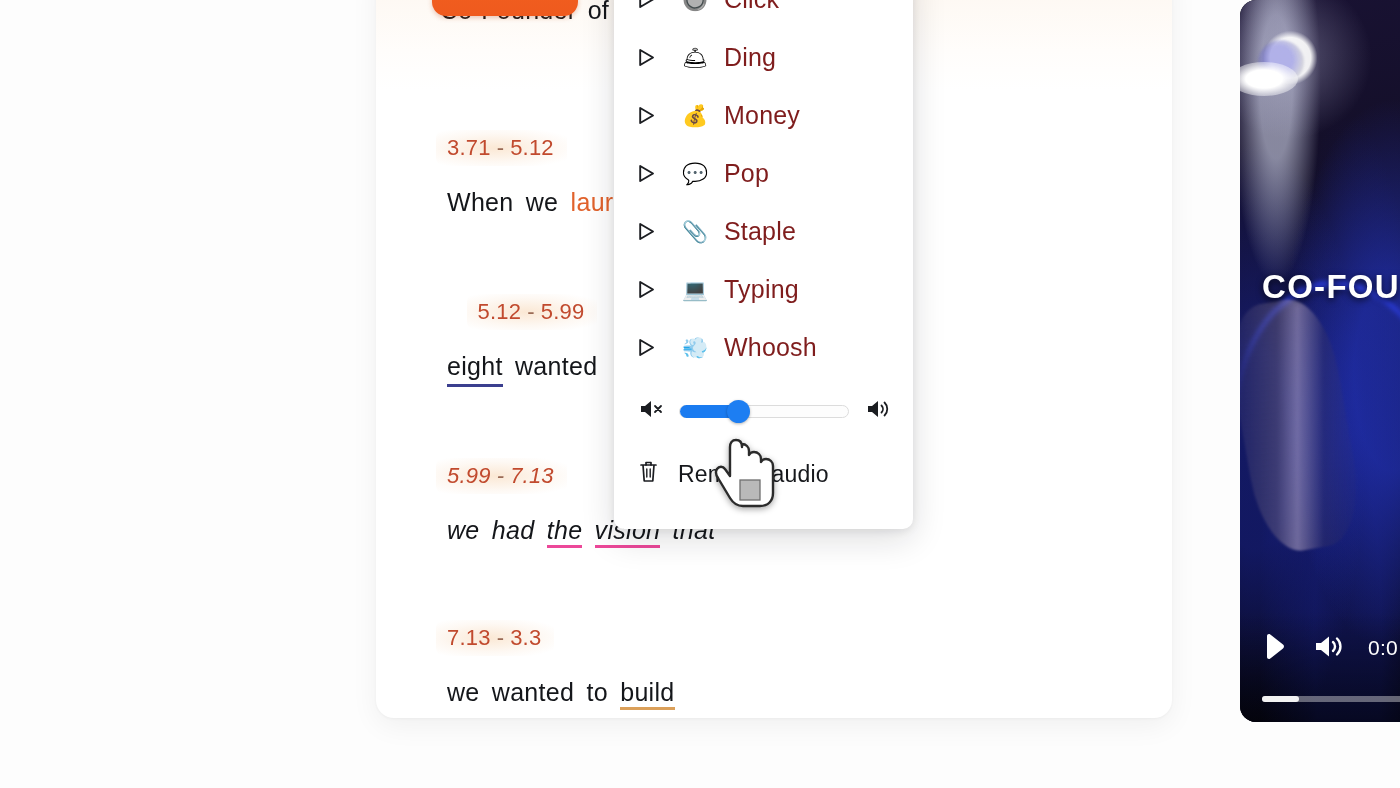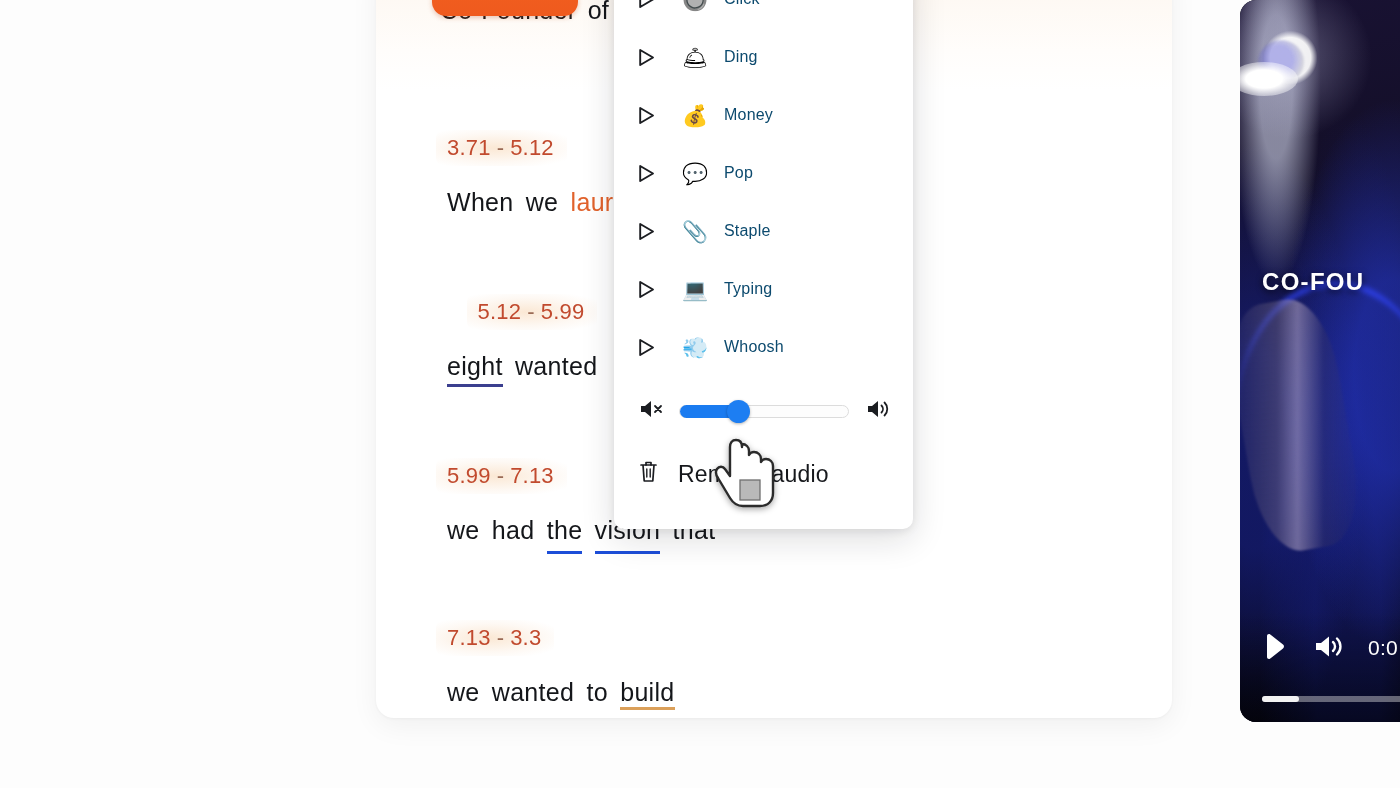--- a/index.html
+++ b/index.html
@@ -58,21 +58,21 @@
   .seg-text {
     font-size: 25px;
     color: #14161a;
     letter-spacing: 0.3px;
     word-spacing: 5px;
     white-space: nowrap;
     margin-top: 22px;
   }
   .seg-text .w { position: relative; }
   .u-blue   { border-bottom: 3px solid #3b3f8f; padding-bottom: 4px; }
-  .u-red    { border-bottom: 3px solid #1d4ed8; padding-bottom: 7px; }
+  .u-red    { border-bottom: 3px solid #ec4899; padding-bottom: 1px; }
   .u-orange { border-bottom: 3px solid #dba05a; padding-bottom: 1px; }
   .t-orange { color: #e1622c; }
 
   .seg-head-text {
     position: absolute;
     left: 64px; top: 36px;
     font-size: 25px;
     color: #14161a;
     letter-spacing: 0.3px;
     word-spacing: 4px;
@@ -104,22 +104,22 @@
   .play-tri svg { display: block; }
   .sfx-emoji {
     width: 28px; flex: 0 0 28px;
     text-align: center;
     font-size: 21px;
     line-height: 1;
     margin-right: 15px;
     filter: saturate(1.05);
   }
   .sfx-label {
-    font-size: 16px;
-    color: #0c4a6e;
+    font-size: 25px;
+    color: #7f1d1d;
     letter-spacing: 0.2px;
   }
 
   
   .vol-row {
     display: flex; align-items: center;
     height: 54px;
     padding: 0 22px 0 24px;
     margin-top: 8px;
   }
@@ -218,21 +218,21 @@
     position: absolute;
     left: 18px; top: 40px;
     width: 46px; height: 44px;
     background: radial-gradient(circle at 45% 45%, rgba(120,120,220,0.55) 0 40%, rgba(40,40,90,0.15) 70%, rgba(0,0,0,0) 100%);
     border-radius: 50%;
     filter: blur(1px);
   }
   .vid-caption {
     position: absolute;
     left: 22px; top: 268px;
-    font-size: 24px;
+    font-size: 33px;
     font-weight: bold;
     color: #ffffff;
     letter-spacing: 1.3px;
     text-shadow: 0 2px 7px rgba(0,0,0,0.75);
     white-space: nowrap;
   }
   .vid-controls {
     position: absolute;
     left: 0; bottom: 0;
     width: 100%; height: 110px;
@@ -269,21 +269,21 @@
     <div class="seg-head-text">Co-Founder of</div>
     <div id="segments-host">
         <div class="seg" style="top: 170px;">
           <div><span class="seg-time"><span>3.71</span><span class="dash">-</span><span>5.12</span></span></div>
           <div class="seg-text"><span class="w ">When</span> <span class="w ">we</span> <span class="w t-orange">laur</span></div>
         </div>
         <div class="seg" style="top: 334px; text-align: right;">
           <div><span class="seg-time"><span>5.12</span><span class="dash">-</span><span>5.99</span></span></div>
           <div class="seg-text"><span class="w u-blue">eight</span> <span class="w ">wanted</span></div>
         </div>
-        <div class="seg" style="top: 498px;">
+        <div class="seg" style="top: 498px; font-style: italic;">
           <div><span class="seg-time"><span>5.99</span><span class="dash">-</span><span>7.13</span></span></div>
           <div class="seg-text"><span class="w ">we</span> <span class="w ">had</span> <span class="w u-red">the</span> <span class="w u-red">vision</span> <span class="w ">that</span></div>
         </div>
         <div class="seg" style="top: 660px;">
           <div><span class="seg-time"><span>7.13</span><span class="dash">-</span><span>3.3</span></span></div>
           <div class="seg-text"><span class="w ">we</span> <span class="w ">wanted</span> <span class="w ">to</span> <span class="w u-orange">build</span></div>
         </div>
       </div>
   </div>
 

